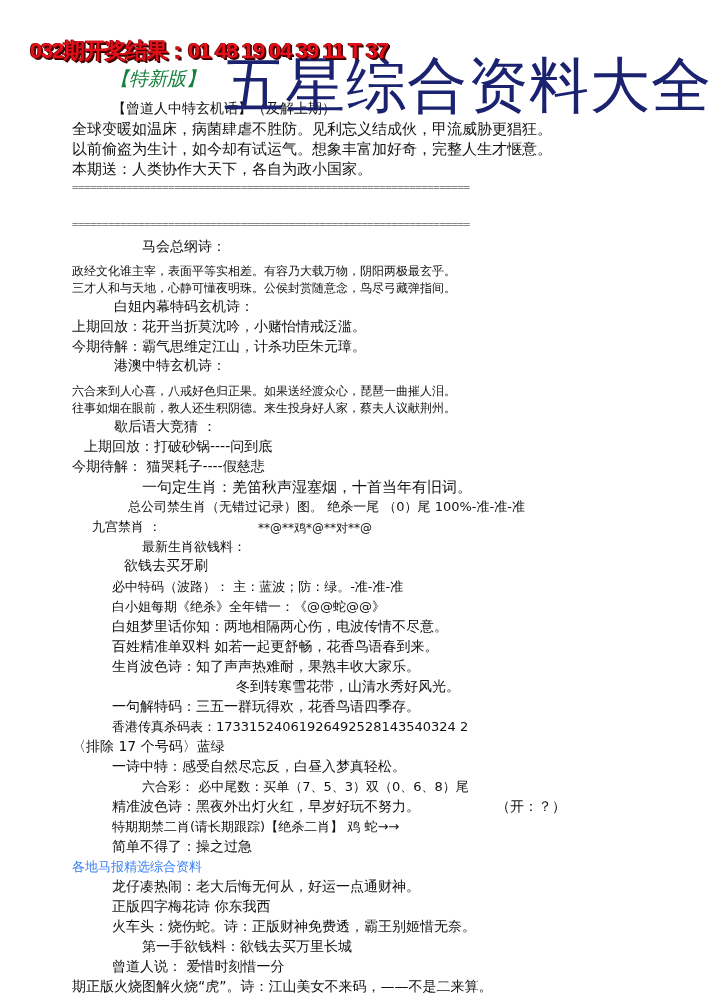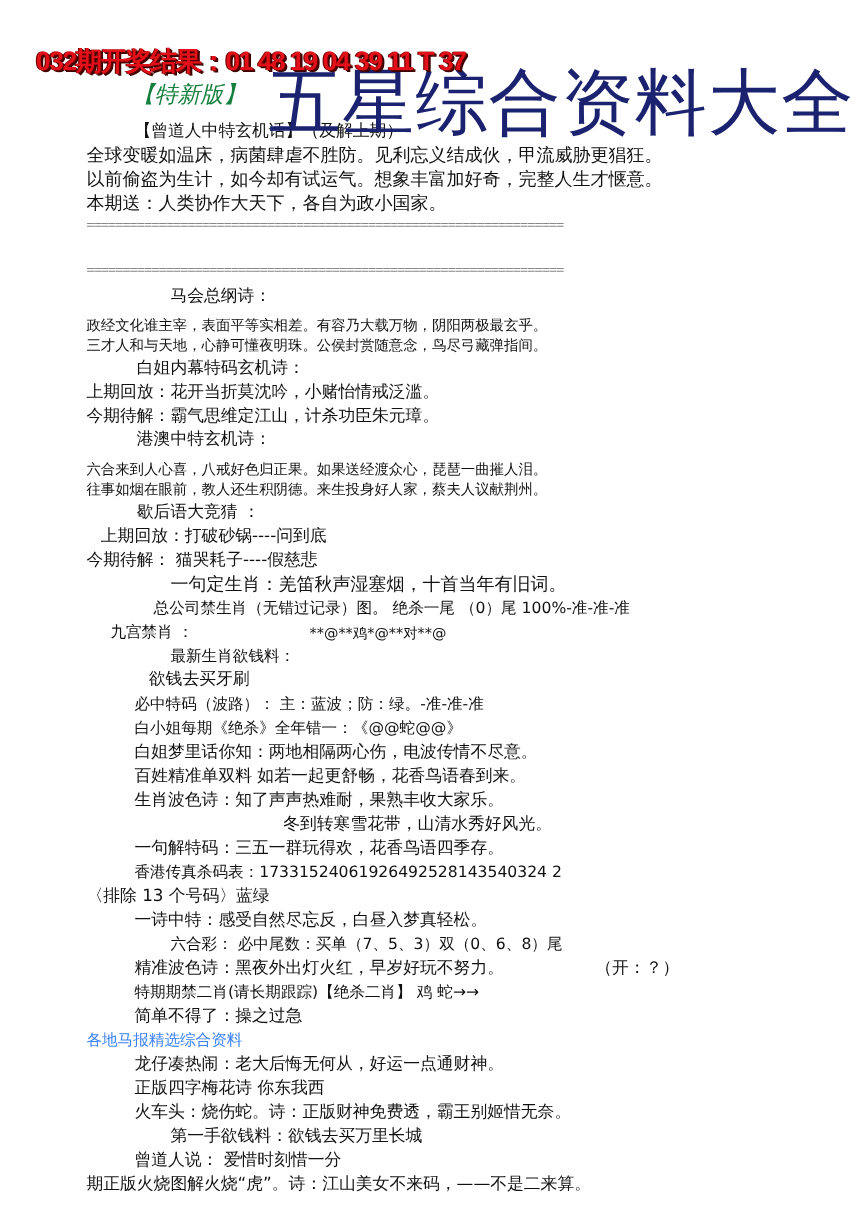--- a/index.html
+++ b/index.html
@@ -57,21 +57,21 @@
 <div class="abs t13" style="left:142px;top:538px;">最新生肖欲钱料：</div>
 <div class="abs t14" style="left:124px;top:557px;">欲钱去买牙刷</div>
 <div class="abs t13" style="left:112px;top:578px;">必中特码（波路）：  主：蓝波；防：绿。-准-准-准</div>
 <div class="abs t13" style="left:112px;top:598px;">白小姐每期《绝杀》全年错一：《@@蛇@@》</div>
 <div class="abs t14" style="left:112px;top:618px;">白姐梦里话你知：两地相隔两心伤，电波传情不尽意。</div>
 <div class="abs t14" style="left:112px;top:638px;">百姓精准单双料   如若一起更舒畅，花香鸟语春到来。</div>
 <div class="abs t14" style="left:112px;top:658px;">生肖波色诗：知了声声热难耐，果熟丰收大家乐。</div>
 <div class="abs t14" style="left:198px;top:678px;margin-left:38px;">冬到转寒雪花带，山清水秀好风光。</div>
 <div class="abs t14" style="left:112px;top:698px;">一句解特码：三五一群玩得欢，花香鸟语四季存。</div>
 <div class="abs t13" style="left:112px;top:718px;">香港传真杀码表：17331524061926492528143540324 2</div>
-<div class="abs t14" style="left:72px;top:738px;">〈排除 13 个号码〉蓝绿</div>
+<div class="abs t14" style="left:72px;top:738px;">〈排除 17 个号码〉蓝绿</div>
 <div class="abs t14" style="left:112px;top:758px;">一诗中特：感受自然尽忘反，白昼入梦真轻松。</div>
 <div class="abs t13" style="left:142px;top:778px;">六合彩：  必中尾数：买单（7、5、3）双（0、6、8）尾</div>
 <div class="abs t14" style="left:112px;top:798px;">精准波色诗：黑夜外出灯火红，早岁好玩不努力。</div>
 <div class="abs t14" style="left:496px;top:798px;">（开：？）</div>
 <div class="abs t13" style="left:112px;top:818px;">特期期禁二肖(请长期跟踪)【绝杀二肖】 鸡 蛇→→</div>
 <div class="abs t14" style="left:112px;top:838px;">简单不得了：操之过急</div>
 
 <div class="abs t13 red" style="left:72px;top:858px;">各地马报精选综合资料</div>
 <div class="abs t14" style="left:112px;top:878px;">龙仔凑热闹：老大后悔无何从，好运一点通财神。</div>
 <div class="abs t14" style="left:112px;top:898px;">正版四字梅花诗   你东我西</div>

